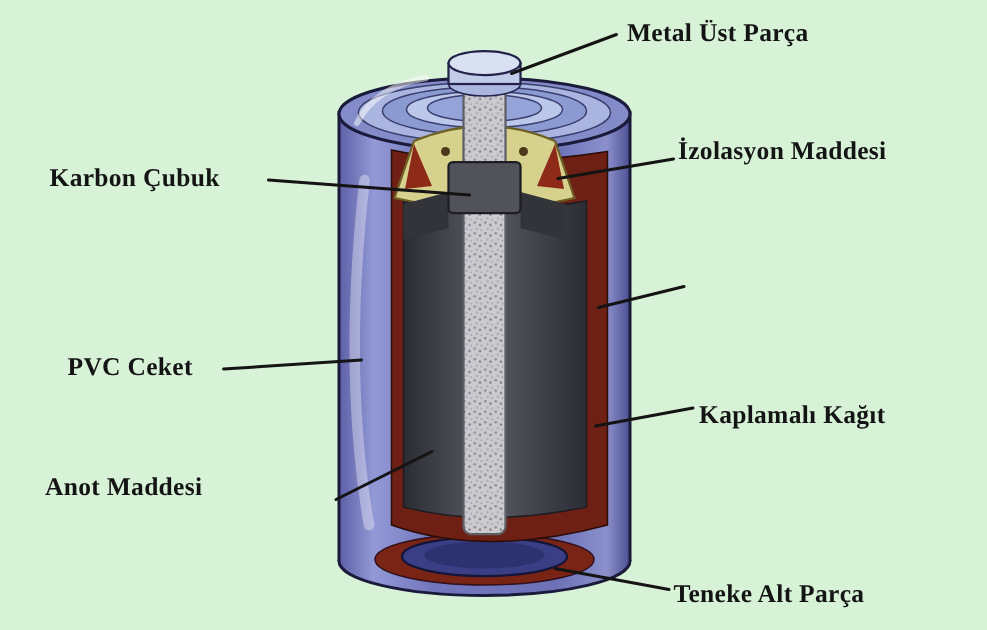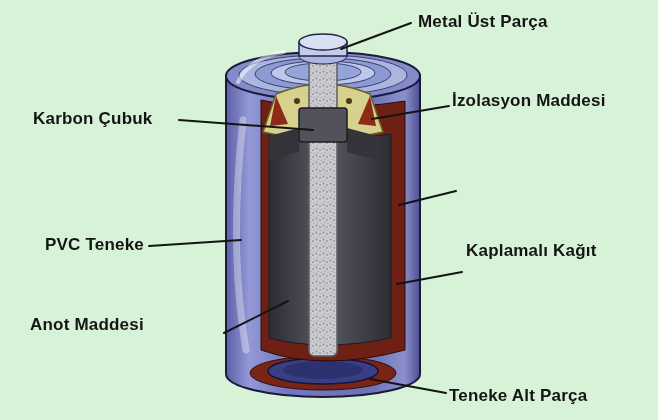--- a/index.html
+++ b/index.html
@@ -3,21 +3,21 @@
 <meta charset="utf-8">
 <style>
   * { margin:0; padding:0; box-sizing:border-box; }
   html,body { width:658px; height:420px; }
   body {
     background:#d7f2d7;
     font-family:"Liberation Sans", sans-serif;
     position:relative;
     overflow:hidden;
   }
-  .scene { position:absolute; inset:0; width:658px; height:323px; }
+  .scene { position:absolute; inset:0; width:658px; height:323px;font-family:Liberation Serif, serif; }
   svg.diagram { position:absolute; left:0; top:0; display:block; }
   .lbl {
     position:absolute;
     font-weight:bold;
     font-size:17px;
     color:#141414;
     white-space:nowrap;
     letter-spacing:0.2px;
     line-height:25px;
   }
@@ -115,23 +115,23 @@
     </g>
   </svg>
 
   <div class="lbl" style="left:418px; top:9px;">Metal Üst Parça</div>
 
   <div class="lbl" style="left:33px; top:106px;">Karbon Çubuk</div>
 
   <div class="lbl" style="left:452px; top:88px;">İzolasyon Maddesi</div>
 
 
-  <div class="lbl" style="left:45px; top:232px;">PVC Teneke</div>
+  <div class="lbl" style="left:45px; top:232px;">PVC Ceket</div>
 
-  <div class="lbl" style="left:466px; top:238px;">Kaplamalı Kağıt</div>
+  <div class="lbl" style="left:466px; top:264px;">Kaplamalı Kağıt</div>
 
   <div class="lbl" style="left:30px; top:312px;text-align:right;">
     <span style="display:block;">Anot Maddesi</span>
   </div>
 
   <div class="lbl" style="left:449px; top:383px;">Teneke Alt Parça</div>
 
 </div>
 
 </body></html>

